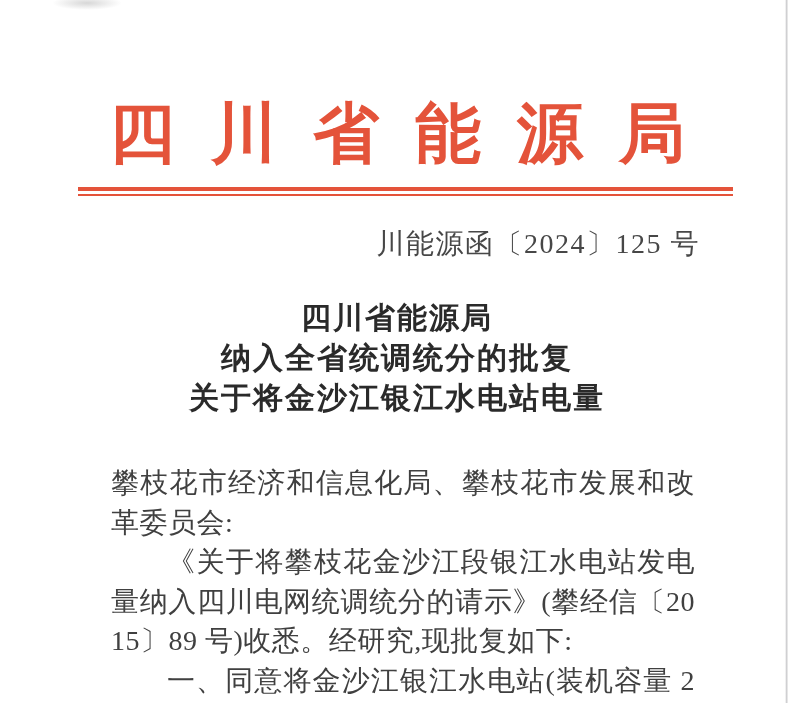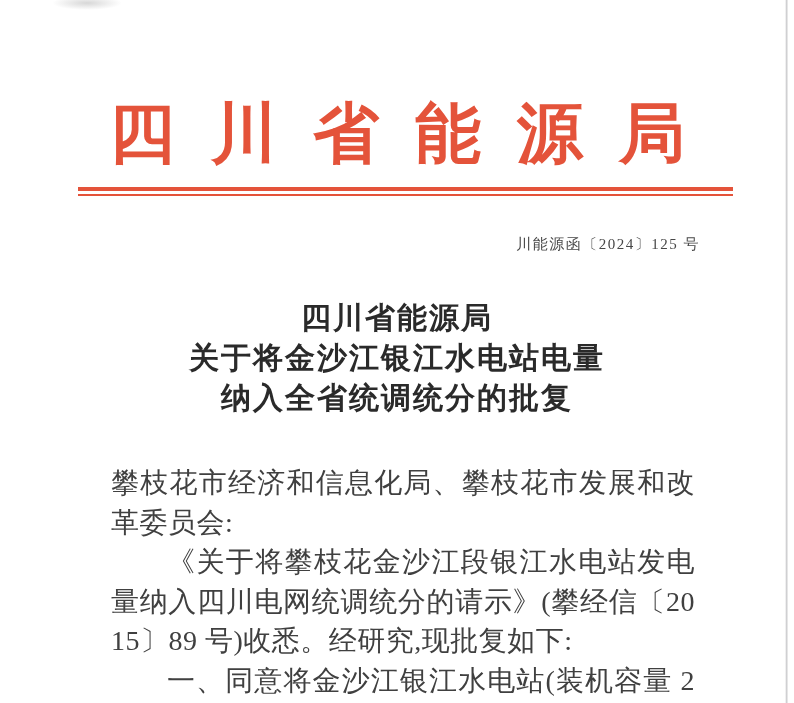--- a/index.html
+++ b/index.html
@@ -56,21 +56,21 @@
     height: 3px;
     border-top: 4px solid var(--accent, #e4533a);
     border-bottom: 2px solid var(--accent, #e4533a);
   }
   .doc-number {
     position: absolute;
     top: 230px;
     left: 0;
     right: 94px;
     text-align: right;
-    font-size: 15px;
+    font-size: 28px;
     line-height: 28px;
     letter-spacing: 1.5px;
     color: #474747;
   }
   .doc-title {
     position: absolute;
     top: 298px;
     left: 0;
     width: 100%;
     text-align: center;
@@ -109,22 +109,22 @@
   <div class="scan-edge-right"></div>
 
   <div class="agency-name">四川省能源局</div>
 
   <div class="red-rule"></div>
 
   <div class="doc-number">川能源函〔2024〕125 号</div>
 
   <div class="doc-title">
     <div>四川省能源局</div>
+    <div>纳入全省统调统分的批复</div>
     <div>关于将金沙江银江水电站电量</div>
-    <div>纳入全省统调统分的批复</div>
   </div>
 
   <div class="doc-body">
     <p>攀枝花市经济和信息化局、攀枝花市发展和改革委员会:</p>
     <p class="indent">《关于将攀枝花金沙江段银江水电站发电量纳入四川电网统调统分的请示》(攀经信〔2015〕89 号)收悉。经研究,现批复如下:</p>
     <p class="indent">一、同意将金沙江银江水电站(装机容量 21 万千瓦)电量纳入全省统调统分。</p>
   </div>
 
 </div>
 

